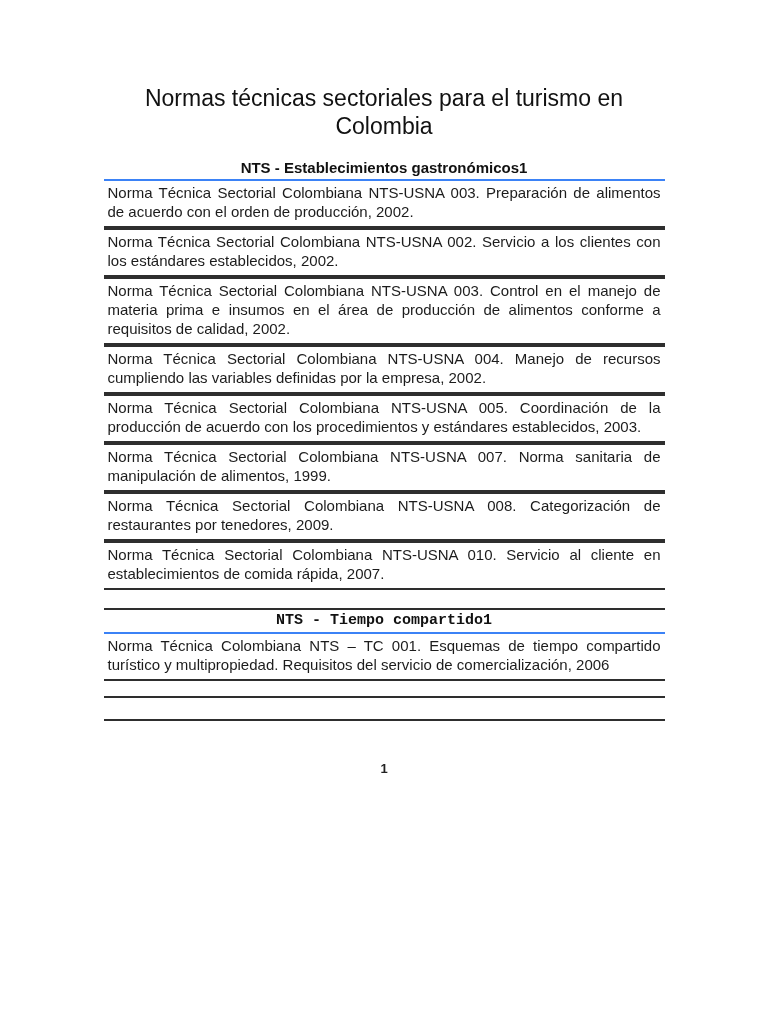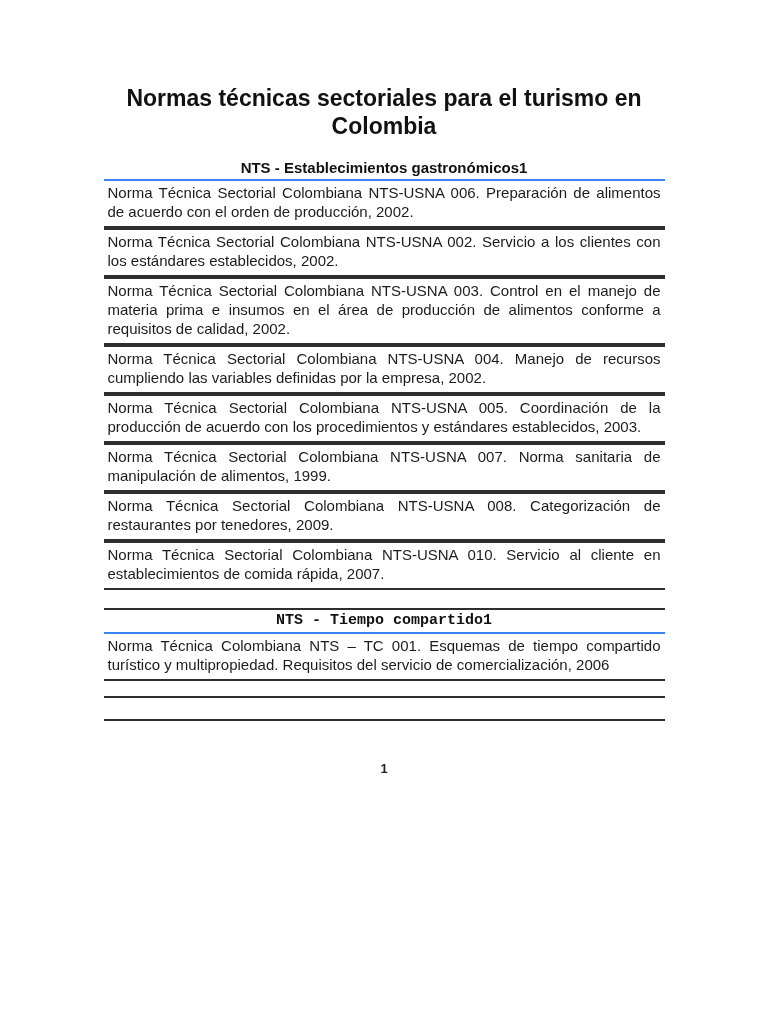--- a/index.html
+++ b/index.html
@@ -18,21 +18,21 @@
     position: relative;
     width: 768px;
     height: 1024px;
     background: #ffffff;
   }
   .doc-title {
     padding-top: 84px;
     text-align: center;
     font-size: 23px;
     line-height: 1.22;
-    font-weight: bold;
+    font-weight: normal;
     color: #111111;
   }
   .content {
     width: 561px;
     margin: 0 auto;
   }
   .section-heading {
     margin-top: 17px;
     text-align: center;
     font-size: 15px;
@@ -77,21 +77,21 @@
 
   <div class="doc-title">
     <div>Normas técnicas sectoriales para el turismo en</div>
     <div>Colombia</div>
   </div>
 
   <div class="content">
 
     <div class="section-heading">NTS - Establecimientos gastronómicos1</div>
 
-    <div class="entry">Norma Técnica Sectorial Colombiana NTS-USNA 006. Preparación de alimentos de acuerdo con el orden de producción, 2002.</div>
+    <div class="entry">Norma Técnica Sectorial Colombiana NTS-USNA 003. Preparación de alimentos de acuerdo con el orden de producción, 2002.</div>
     <div class="entry bordered-top">Norma Técnica Sectorial Colombiana NTS-USNA 002. Servicio a los clientes con los estándares establecidos, 2002.</div>
     <div class="entry bordered-top">Norma Técnica Sectorial Colombiana NTS-USNA 003. Control en el manejo de materia prima e insumos en el área de producción de alimentos conforme a requisitos de calidad, 2002.</div>
     <div class="entry bordered-top">Norma Técnica Sectorial Colombiana NTS-USNA 004. Manejo de recursos cumpliendo las variables definidas por la empresa, 2002.</div>
     <div class="entry bordered-top">Norma Técnica Sectorial Colombiana NTS-USNA 005. Coordinación de la producción de acuerdo con los procedimientos y estándares establecidos, 2003.</div>
     <div class="entry bordered-top">Norma Técnica Sectorial Colombiana NTS-USNA 007. Norma sanitaria de manipulación de alimentos, 1999.</div>
     <div class="entry bordered-top">Norma Técnica Sectorial Colombiana NTS-USNA 008. Categorización de restaurantes por tenedores, 2009.</div>
     <div class="entry bordered-top">Norma Técnica Sectorial Colombiana NTS-USNA 010. Servicio al cliente en establecimientos de comida rápida, 2007.</div>
 
     <div class="section-heading bordered-top">NTS - Tiempo compartido1</div>
 

